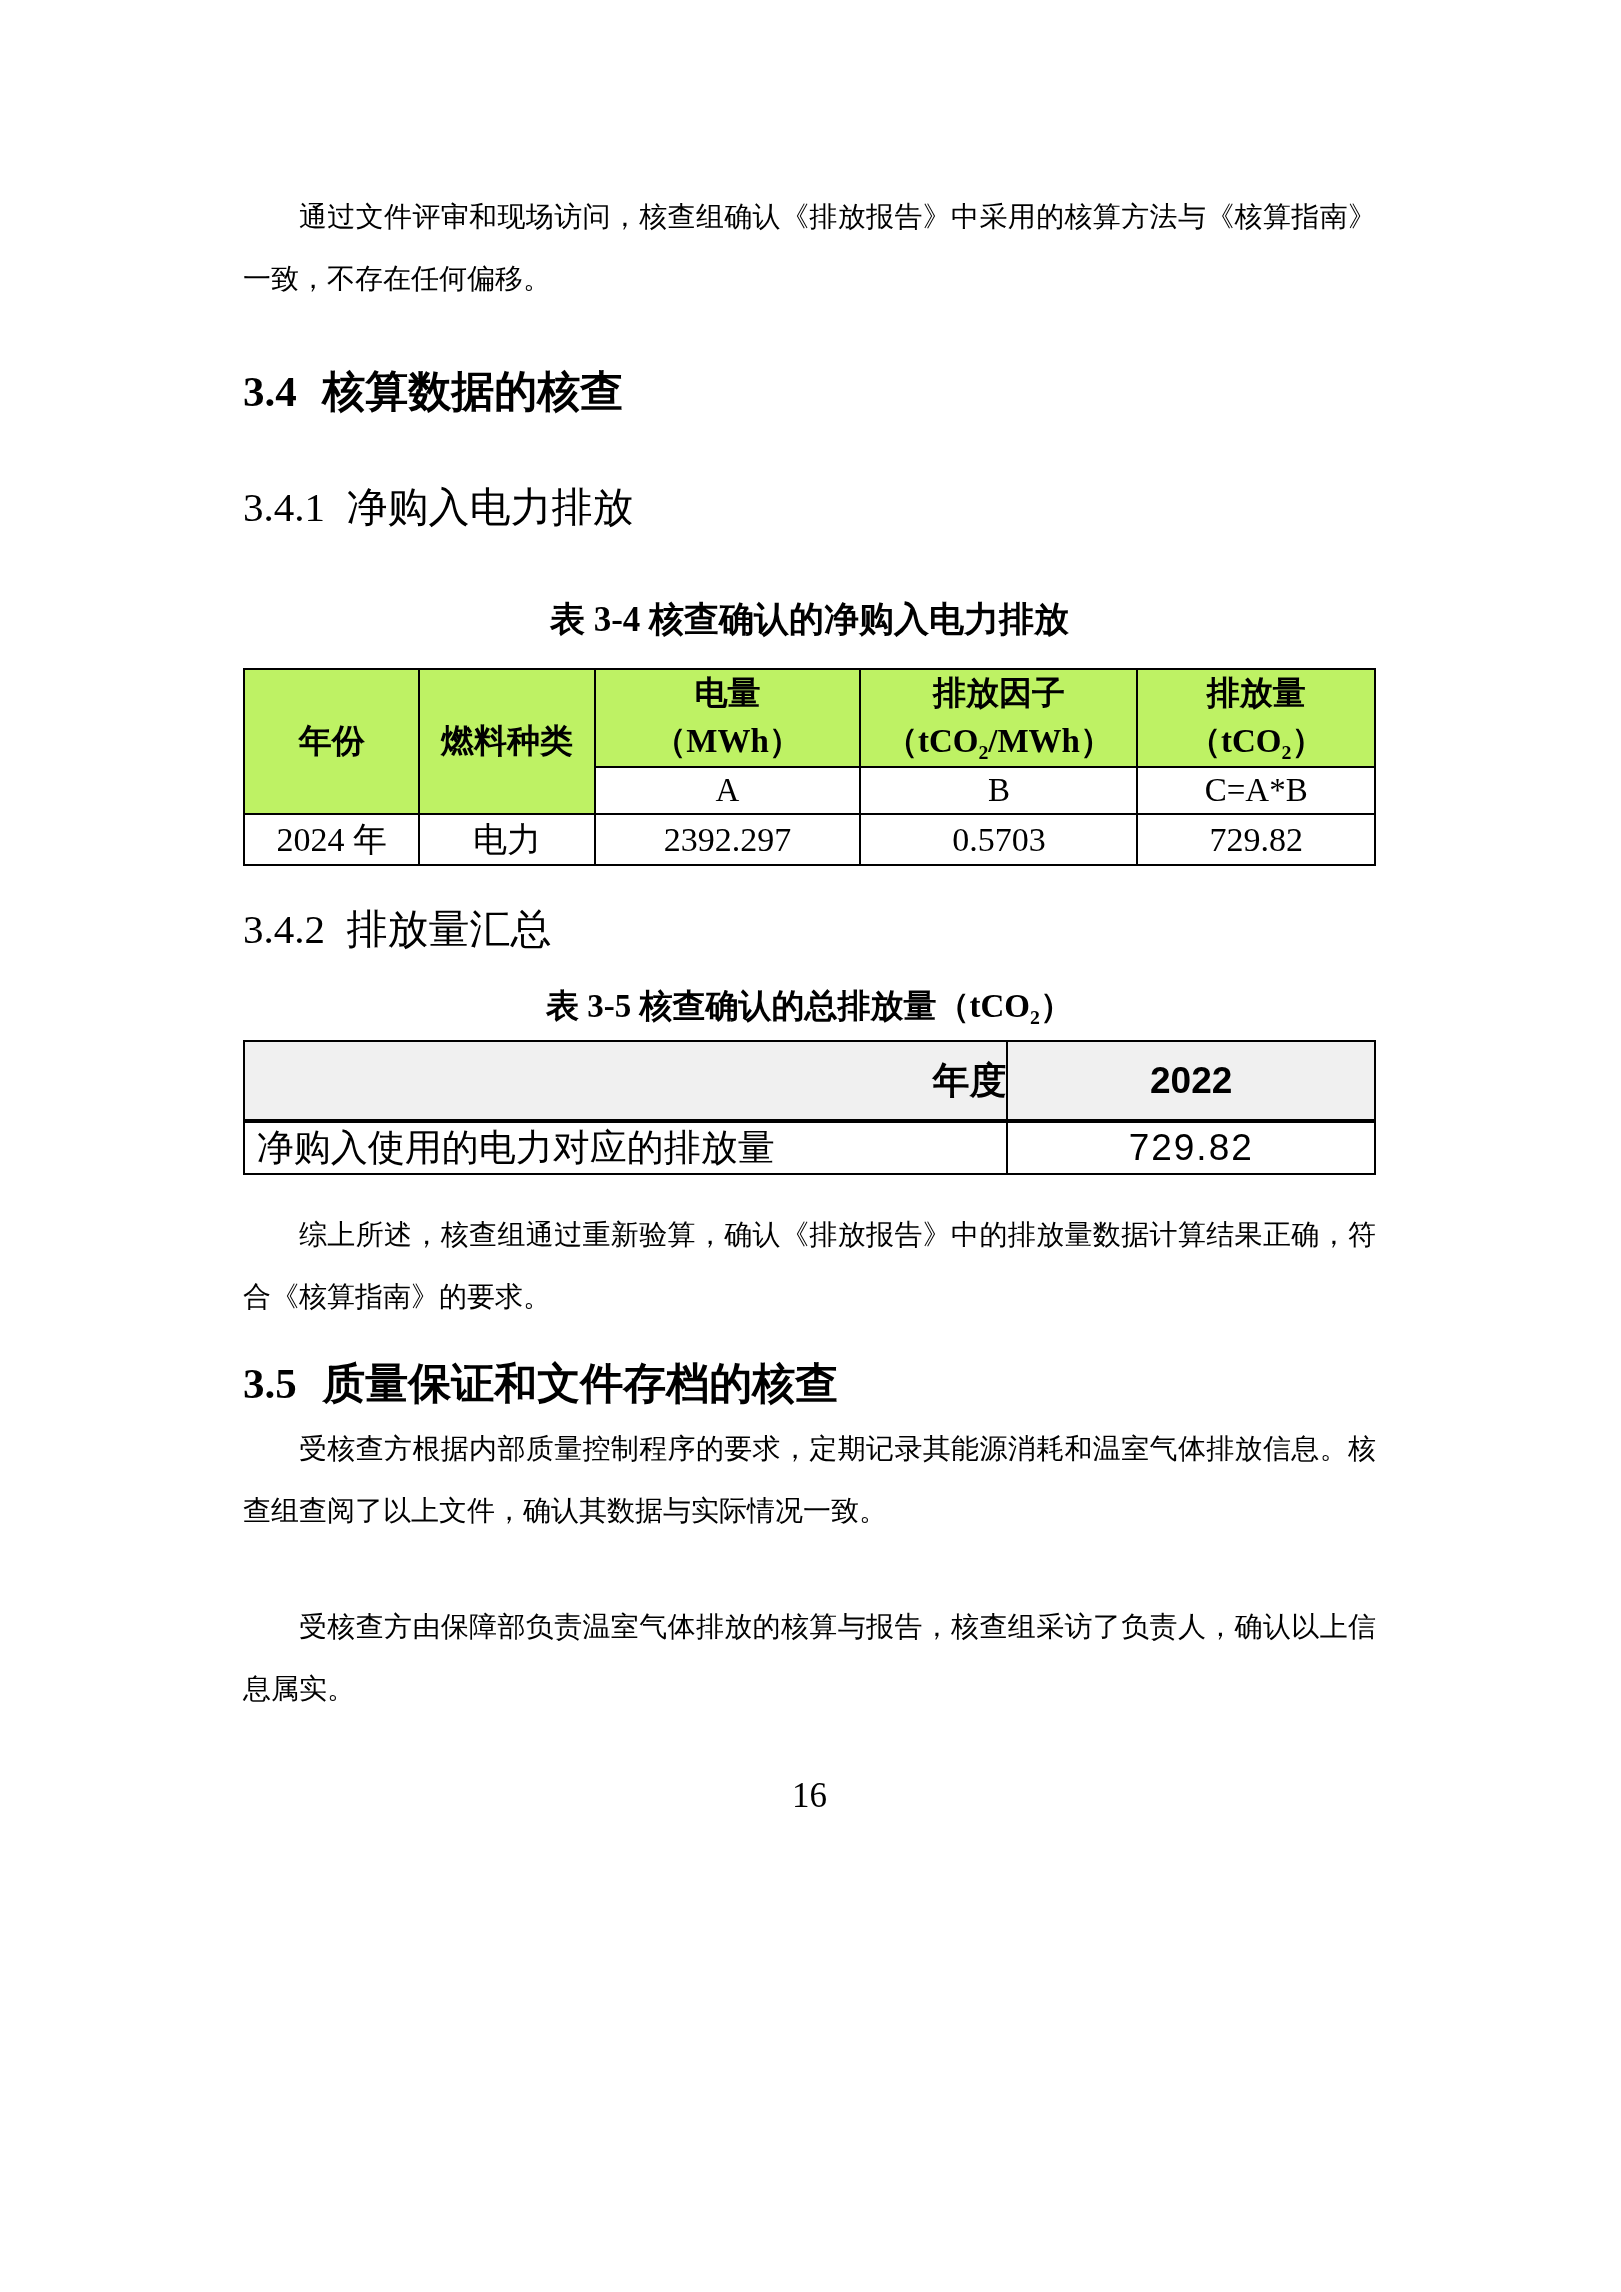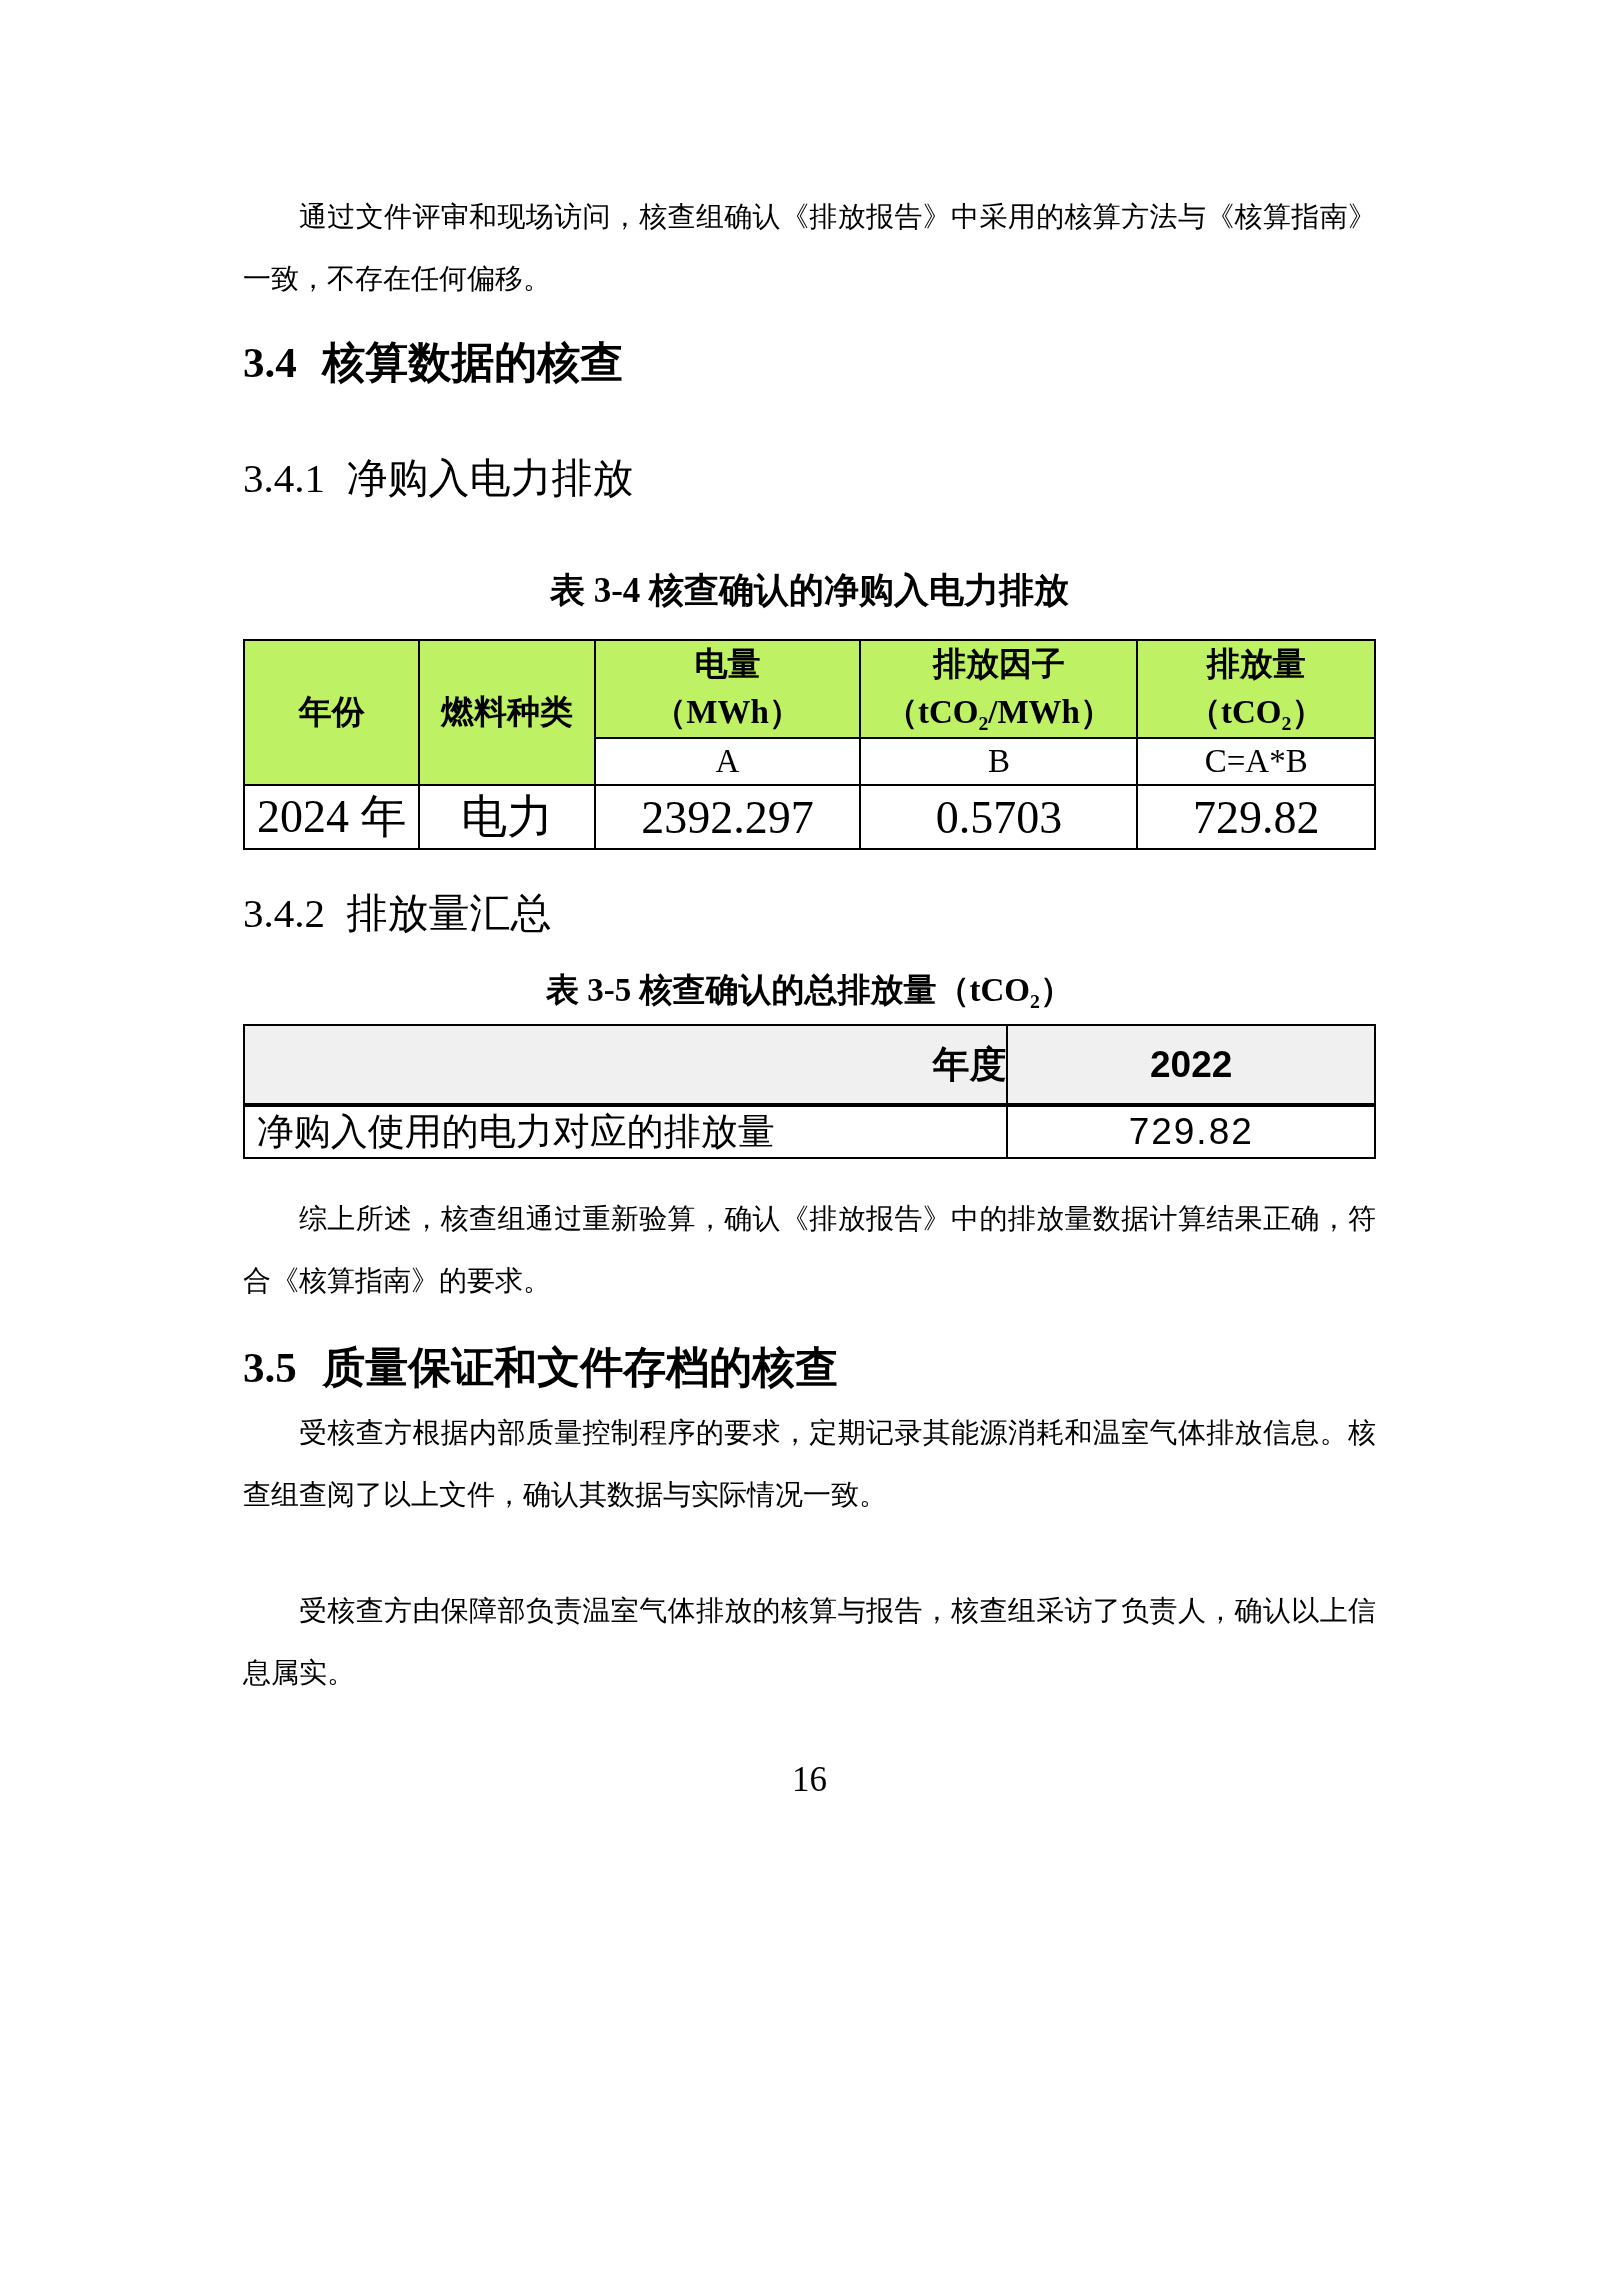--- a/index.html
+++ b/index.html
@@ -59,21 +59,21 @@
   }
   .t34 th.hdr {
     background:#bef264;
     font-weight:bold;
     font-size:33px;
     height:90px;
     line-height:1.45;
   }
   .t34 th.hdr .hl { display:block; }
   .t34 tr.frow td { height:47px; font-size:33px; background:#fff; }
-  .t34 tr.drow td { height:51px; font-size:46px; border-top:2.9px solid #000; background:#fff; }
+  .t34 tr.drow td { height:51px; font-size:34px; border-top:2.9px solid #000; background:#fff; }
   .t34 th.span2 { height:auto; }
 
   
   table.t35 {
     width:100%;
     border-collapse:collapse;
     table-layout:fixed;
     margin-top:11.8px;
     border:2.9px solid #000;
   }
@@ -98,21 +98,21 @@
     height:47px;
   }
   .t35 td.r-value {
     font-family:"Liberation Sans","DejaVu Sans",sans-serif;
     font-size:37px;
     text-align:center;
     letter-spacing:2px;
   }
 
   
-  .mt-s34   { margin-top:26px; }
+  .mt-s34   { margin-top:55px; }
   .mt-s341  { margin-top:61px; }
   .mt-cap34 { margin-top:63px; }
   .mt-s342  { margin-top:37px; }
   .mt-cap35 { margin-top:29px; }
   .mt-sum   { margin-top:29px; }
   .mt-s35   { margin-top:29px; }
   .mt-qa1   { margin-top:55px; }
   .mt-qa2   { margin-top:5.9px; }
 
   .page-number {

